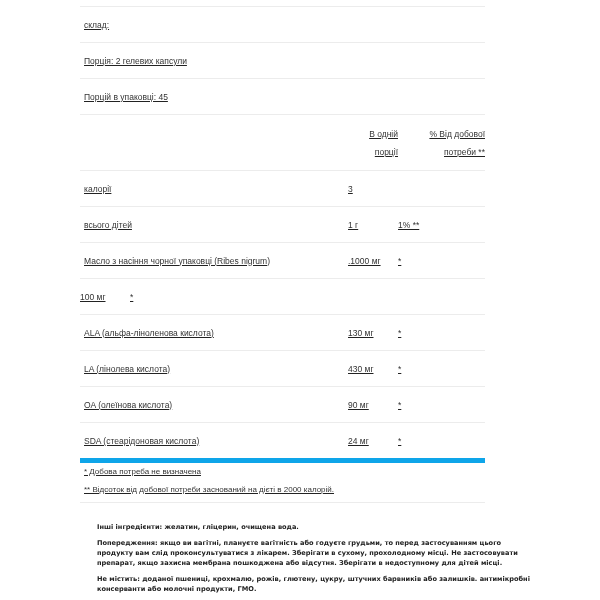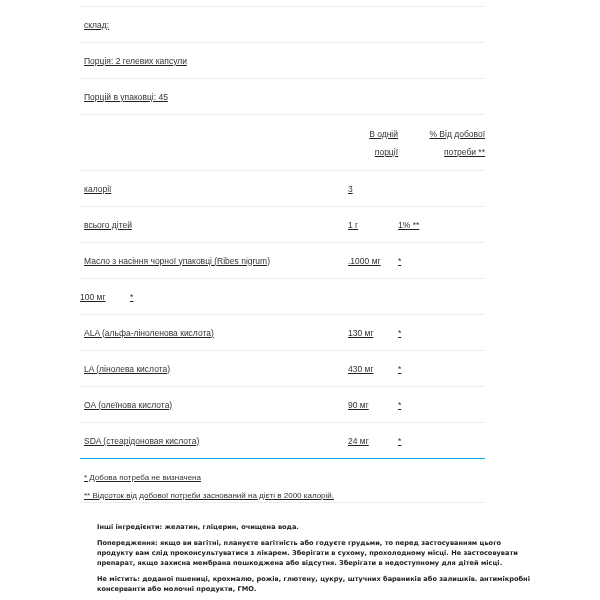--- a/index.html
+++ b/index.html
@@ -7,21 +7,21 @@
          font-family:"Liberation Sans", sans-serif; color:#222; }
   .wrap { position:absolute; left:80px; top:6px; width:405px;text-decoration:underline; }
   .row { border-top:1px solid #ececec; box-sizing:border-box; display:flex;
          align-items:center; font-size:8.5px; color:#333; }
   .row .c1 { width:268px; padding-left:4px; box-sizing:border-box; }
   .row .c2 { width:50px; }
   .row .c3 { flex:1; }
   .row.single { height:36px; }
   .row.head { height:56px; line-height:18px;text-align:right; }
   .row.data { height:36px; }
-  .notes { border-top:1px solid #0ea5e9; padding-top:10px; height:44px; box-sizing:border-box; }
+  .notes { border-top:5px solid #0ea5e9; height:44px; box-sizing:border-box; }
   .notes div { font-size:8px; color:#333; padding-left:4px; line-height:18px; }
   .bottom { border-top:1px solid #ececec; }
   .extra { position:absolute; left:80px; top:522px; width:440px;
            font-family:"DejaVu Sans", sans-serif; font-weight:bold; font-size:6.6px;
            color:#222; line-height:10px;margin-left:17px; }
   .extra p { margin:0 0 6px 0; }
 </style>
 </head>
 <body>
 

